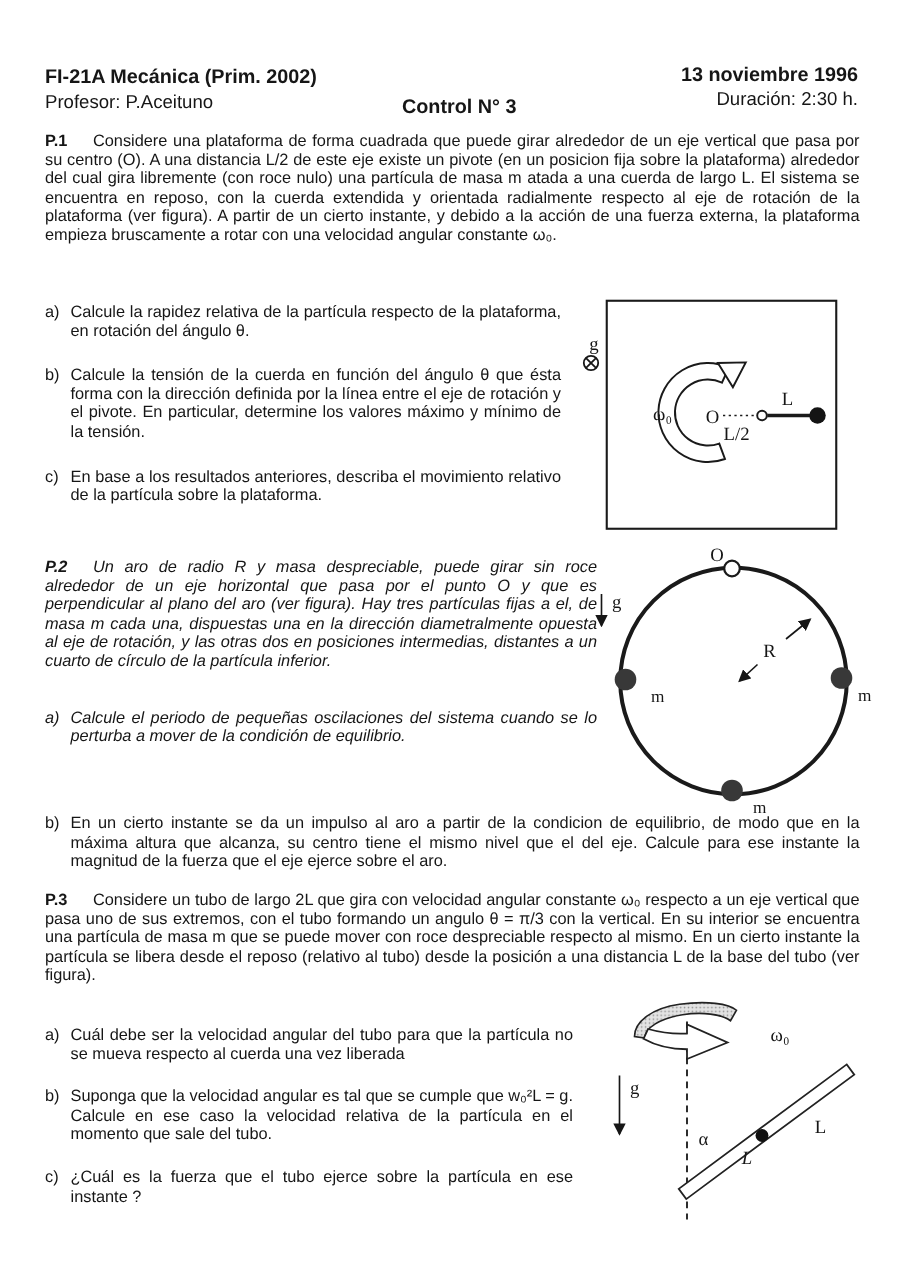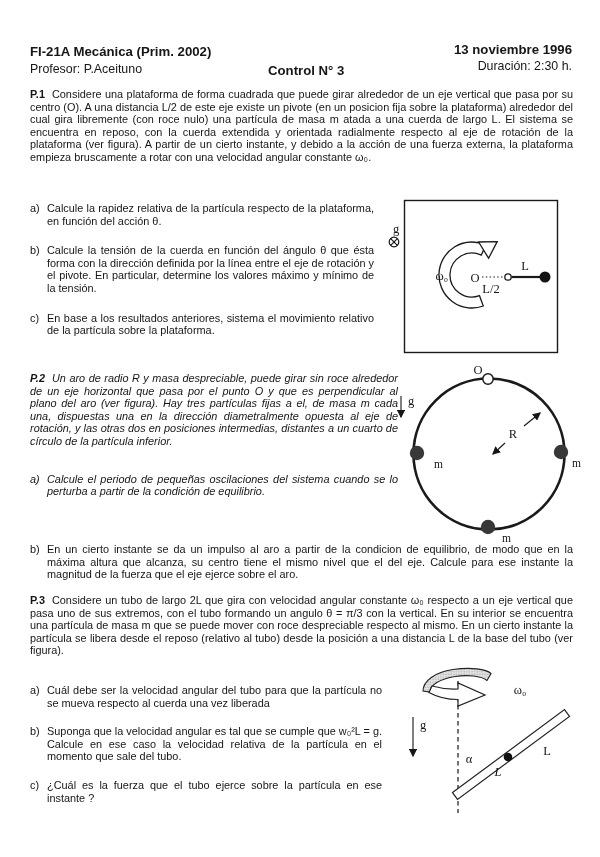--- a/index.html
+++ b/index.html
@@ -5,21 +5,21 @@
   html,body{margin:0;padding:0;background:#e8e8e8;}
   .page{
     position:relative;width:600px;height:857px;background:#ffffff;
     font-family:"Liberation Sans","DejaVu Sans",sans-serif;color:#161616;
     overflow:hidden;margin:0 auto;
   }
   .abs{position:absolute;}
   .body-text{font-size:10.9px;line-height:12.6px;text-align:justify;}
   .item{position:relative;padding-left:17px;margin-bottom:15px;}
   .item .lbl{position:absolute;left:0;top:0;}
-  .plabel{font-weight:bold;margin-right:7px;}
+  .plabel{font-weight:bold;margin-right:17px;}
   .hdr-bold{font-weight:bold;font-size:13.2px;}
   .hdr-reg{font-size:12.4px;}
   svg text{font-family:"Liberation Serif","DejaVu Serif",serif;font-size:12.5px;fill:#161616;}
   svg .small{font-size:11.5px;}
 </style>
 </head>
 <body>
 
 <div class="page">
 
@@ -35,29 +35,29 @@
     </div>
   </div>
 
   <div class="abs body-text" style="left:30px;top:88px;width:543px;">
     <span class="plabel">P.1</span><span>Considere una plataforma de forma cuadrada que puede girar alrededor de un eje vertical que pasa por su centro (O). A una distancia L/2 de este eje existe un pivote (en un posicion fija sobre la plataforma) alrededor del cual gira libremente (con roce nulo) una partícula de masa m atada a una cuerda de largo L. El sistema se encuentra en reposo, con la cuerda extendida y orientada radialmente respecto al eje de rotación de la plataforma (ver figura). A partir de un cierto instante, y debido a la acción de una fuerza externa, la plataforma empieza bruscamente a rotar con una velocidad angular constante ω₀.</span>
   </div>
 
   <div class="abs body-text" style="left:30px;top:202px;width:344px;">
     <div class="item" style="margin-bottom:17px;">
       <span class="lbl">a)</span>
-      <span>Calcule la rapidez relativa de la partícula respecto de la plataforma, en función del acción θ.</span>
+      <span>Calcule la rapidez relativa de la partícula respecto de la plataforma, en rotación del ángulo θ.</span>
     </div>
     <div class="item" style="margin-bottom:17px;">
       <span class="lbl">b)</span>
       <span>Calcule la tensión de la cuerda en función del ángulo θ que ésta forma con la dirección definida por la línea entre el eje de rotación y el pivote. En particular, determine los valores máximo y mínimo de la tensión.</span>
     </div>
     <div class="item">
       <span class="lbl">c)</span>
-      <span>En base a los resultados anteriores, sistema el movimiento relativo de la partícula sobre la plataforma.</span>
+      <span>En base a los resultados anteriores, describa el movimiento relativo de la partícula sobre la plataforma.</span>
     </div>
   </div>
 
   <svg class="abs" style="left:378px;top:192px;" width="200" height="170" viewBox="0 0 200 170">
 
     <text x="18" y="41" text-anchor="middle">g</text>
     <g stroke="#161616" stroke-width="1.2" fill="none">
       <circle cx="16" cy="50" r="4.8"></circle>
       <line x1="12.7" y1="46.7" x2="19.3" y2="53.3"></line>
       <line x1="19.3" y1="46.7" x2="12.7" y2="53.3"></line>
@@ -78,21 +78,21 @@
     <text x="147" y="78" text-anchor="middle">L</text>
     <text x="113" y="101" text-anchor="middle">L/2</text>
   </svg>
 
   <div class="abs body-text" style="left:30px;top:372px;width:368px;font-style:italic;">
     <div>
       <span class="plabel">P.2</span><span>Un aro de radio R y masa despreciable, puede girar sin roce alrededor de un eje horizontal que pasa por el punto O y que es perpendicular al plano del aro (ver figura). Hay tres partículas fijas a el, de masa m cada una, dispuestas una en la dirección diametralmente opuesta al eje de rotación, y las otras dos en posiciones intermedias, distantes a un cuarto de círculo de la partícula inferior.</span>
     </div>
     <div class="item" style="margin-top:25px;margin-bottom:0;">
       <span class="lbl">a)</span>
-      <span>Calcule el periodo de pequeñas oscilaciones del sistema cuando se lo perturba a partir de la condición de equilibrio.</span>
+      <span>Calcule el periodo de pequeñas oscilaciones del sistema cuando se lo perturba a mover de la condición de equilibrio.</span>
     </div>
   </div>
 
   <svg class="abs" style="left:396px;top:362px;" width="200" height="190" viewBox="0 0 200 190">
     <defs>
       <marker id="ah2" viewBox="0 0 10 10" refX="8.5" refY="5" markerWidth="7.5" markerHeight="7.5" orient="auto">
         <path d="M0,0 L10,5 L0,10 Z" fill="#161616"></path>
       </marker>
     </defs>
     <text x="82" y="12" text-anchor="middle">O</text>

